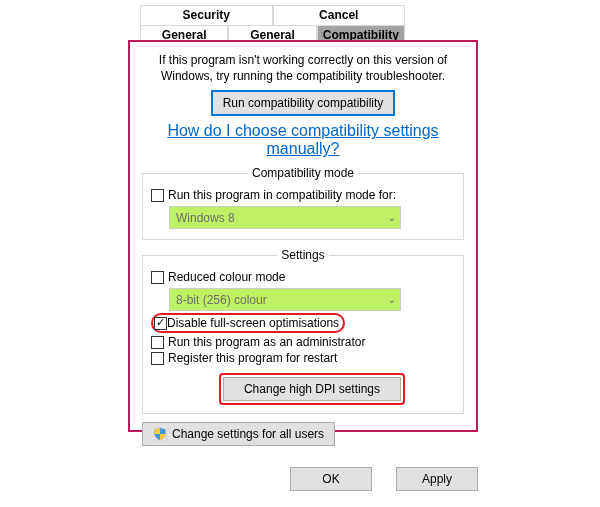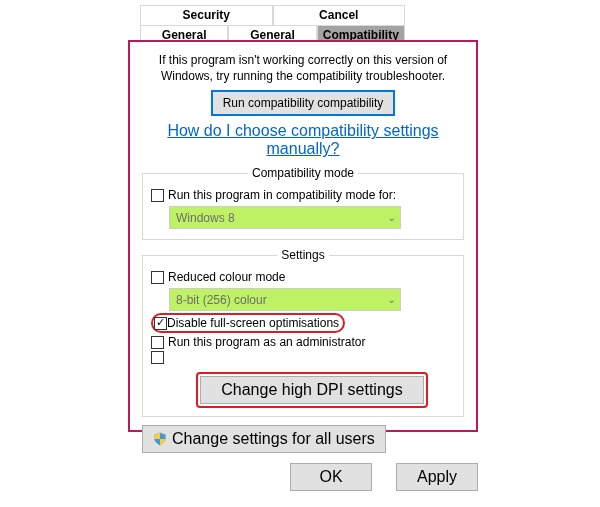--- a/index.html
+++ b/index.html
@@ -149,21 +149,21 @@
   .combo .chev {
     font-size: 10px;
     color: #6d6d6d;
   }
 
   .btn {
     display: inline-block;
     padding: 4px 10px;
     background: #e1e1e1;
     border: 1px solid #adadad;
-    font-size: 16px;
+    font-size: 12px;
   }
 
   .btn.wide {
     padding: 4px 20px;
   }
 
   .highlight {
     display: inline-flex;
     align-items: center;
     border: 2px solid #e11b22;
@@ -269,20 +269,21 @@
         </span>
       </div>
 
       <div class="cb-row">
         <span class="cb"></span>
         <span>Run this program as an administrator</span>
       </div>
 
       <div class="cb-row">
         <span class="cb"></span>
+        <span>Register this program for restart</span>
       </div>
 
       <span class="highlight-btn">
         <span class="btn wide">Change high DPI settings</span>
       </span>
     </fieldset>
 
     <div class="all-users-row">
       <span class="btn">
         <svg class="shield" viewBox="0 0 16 16">

